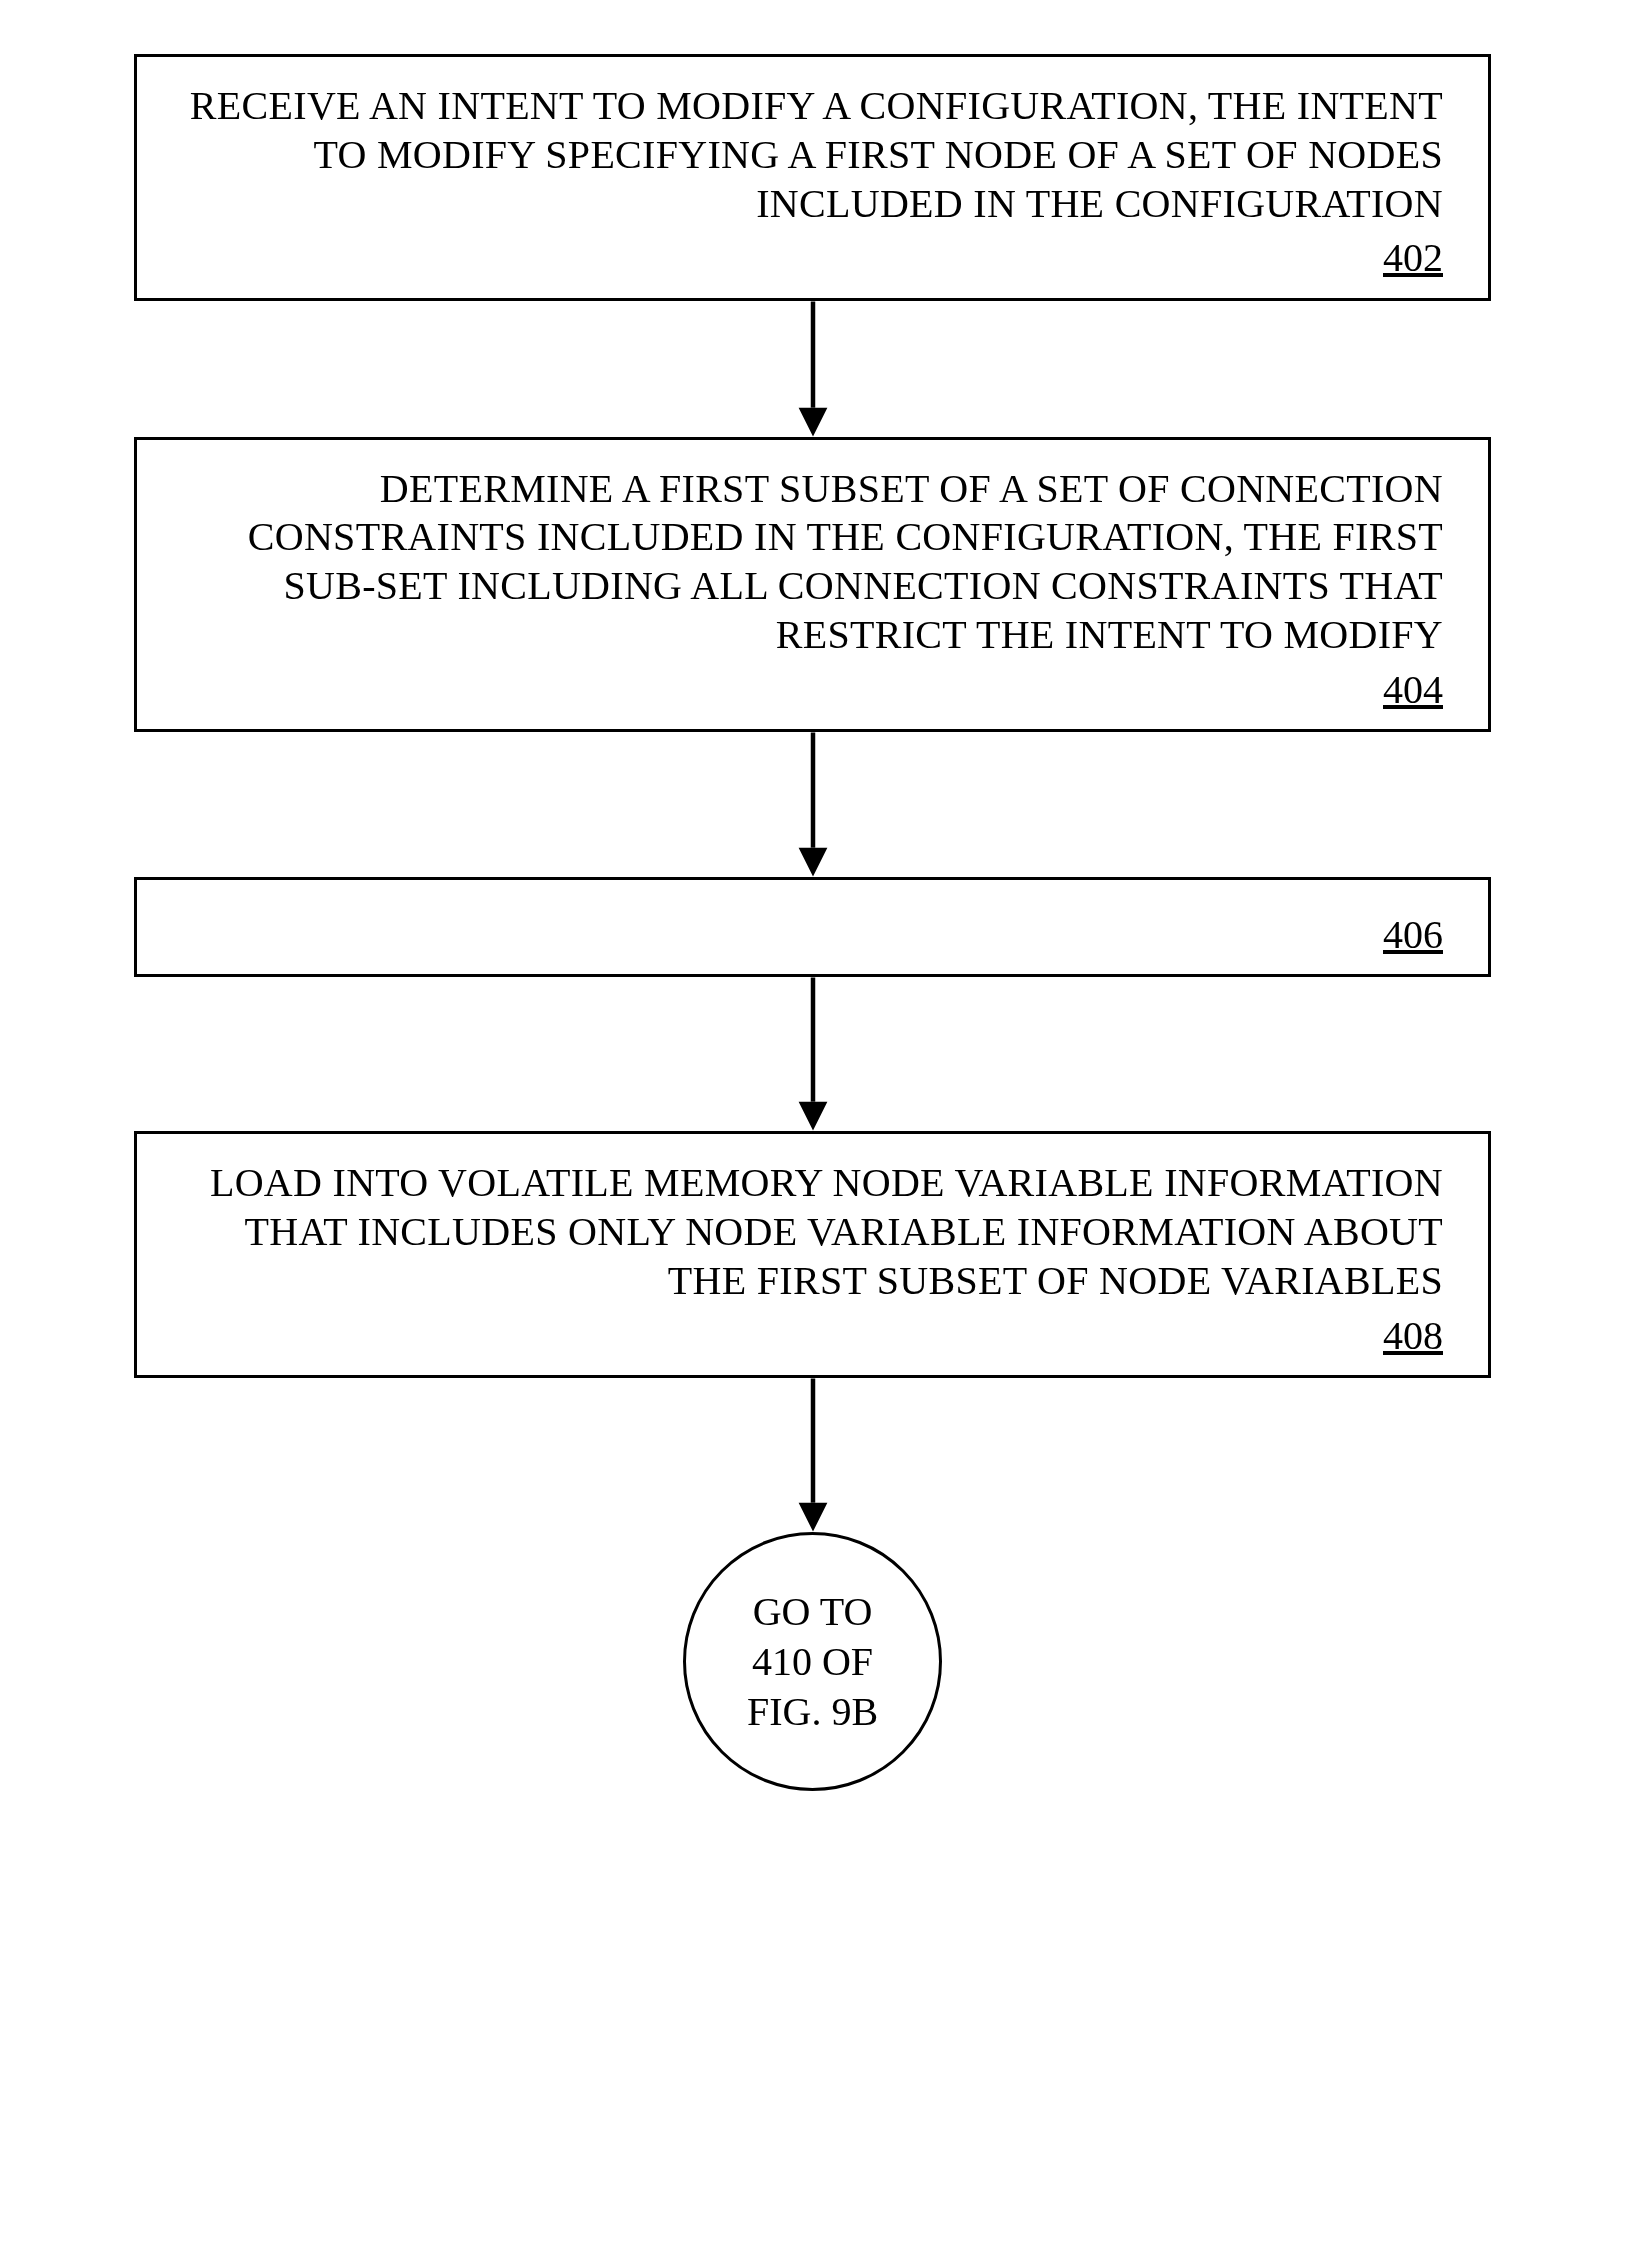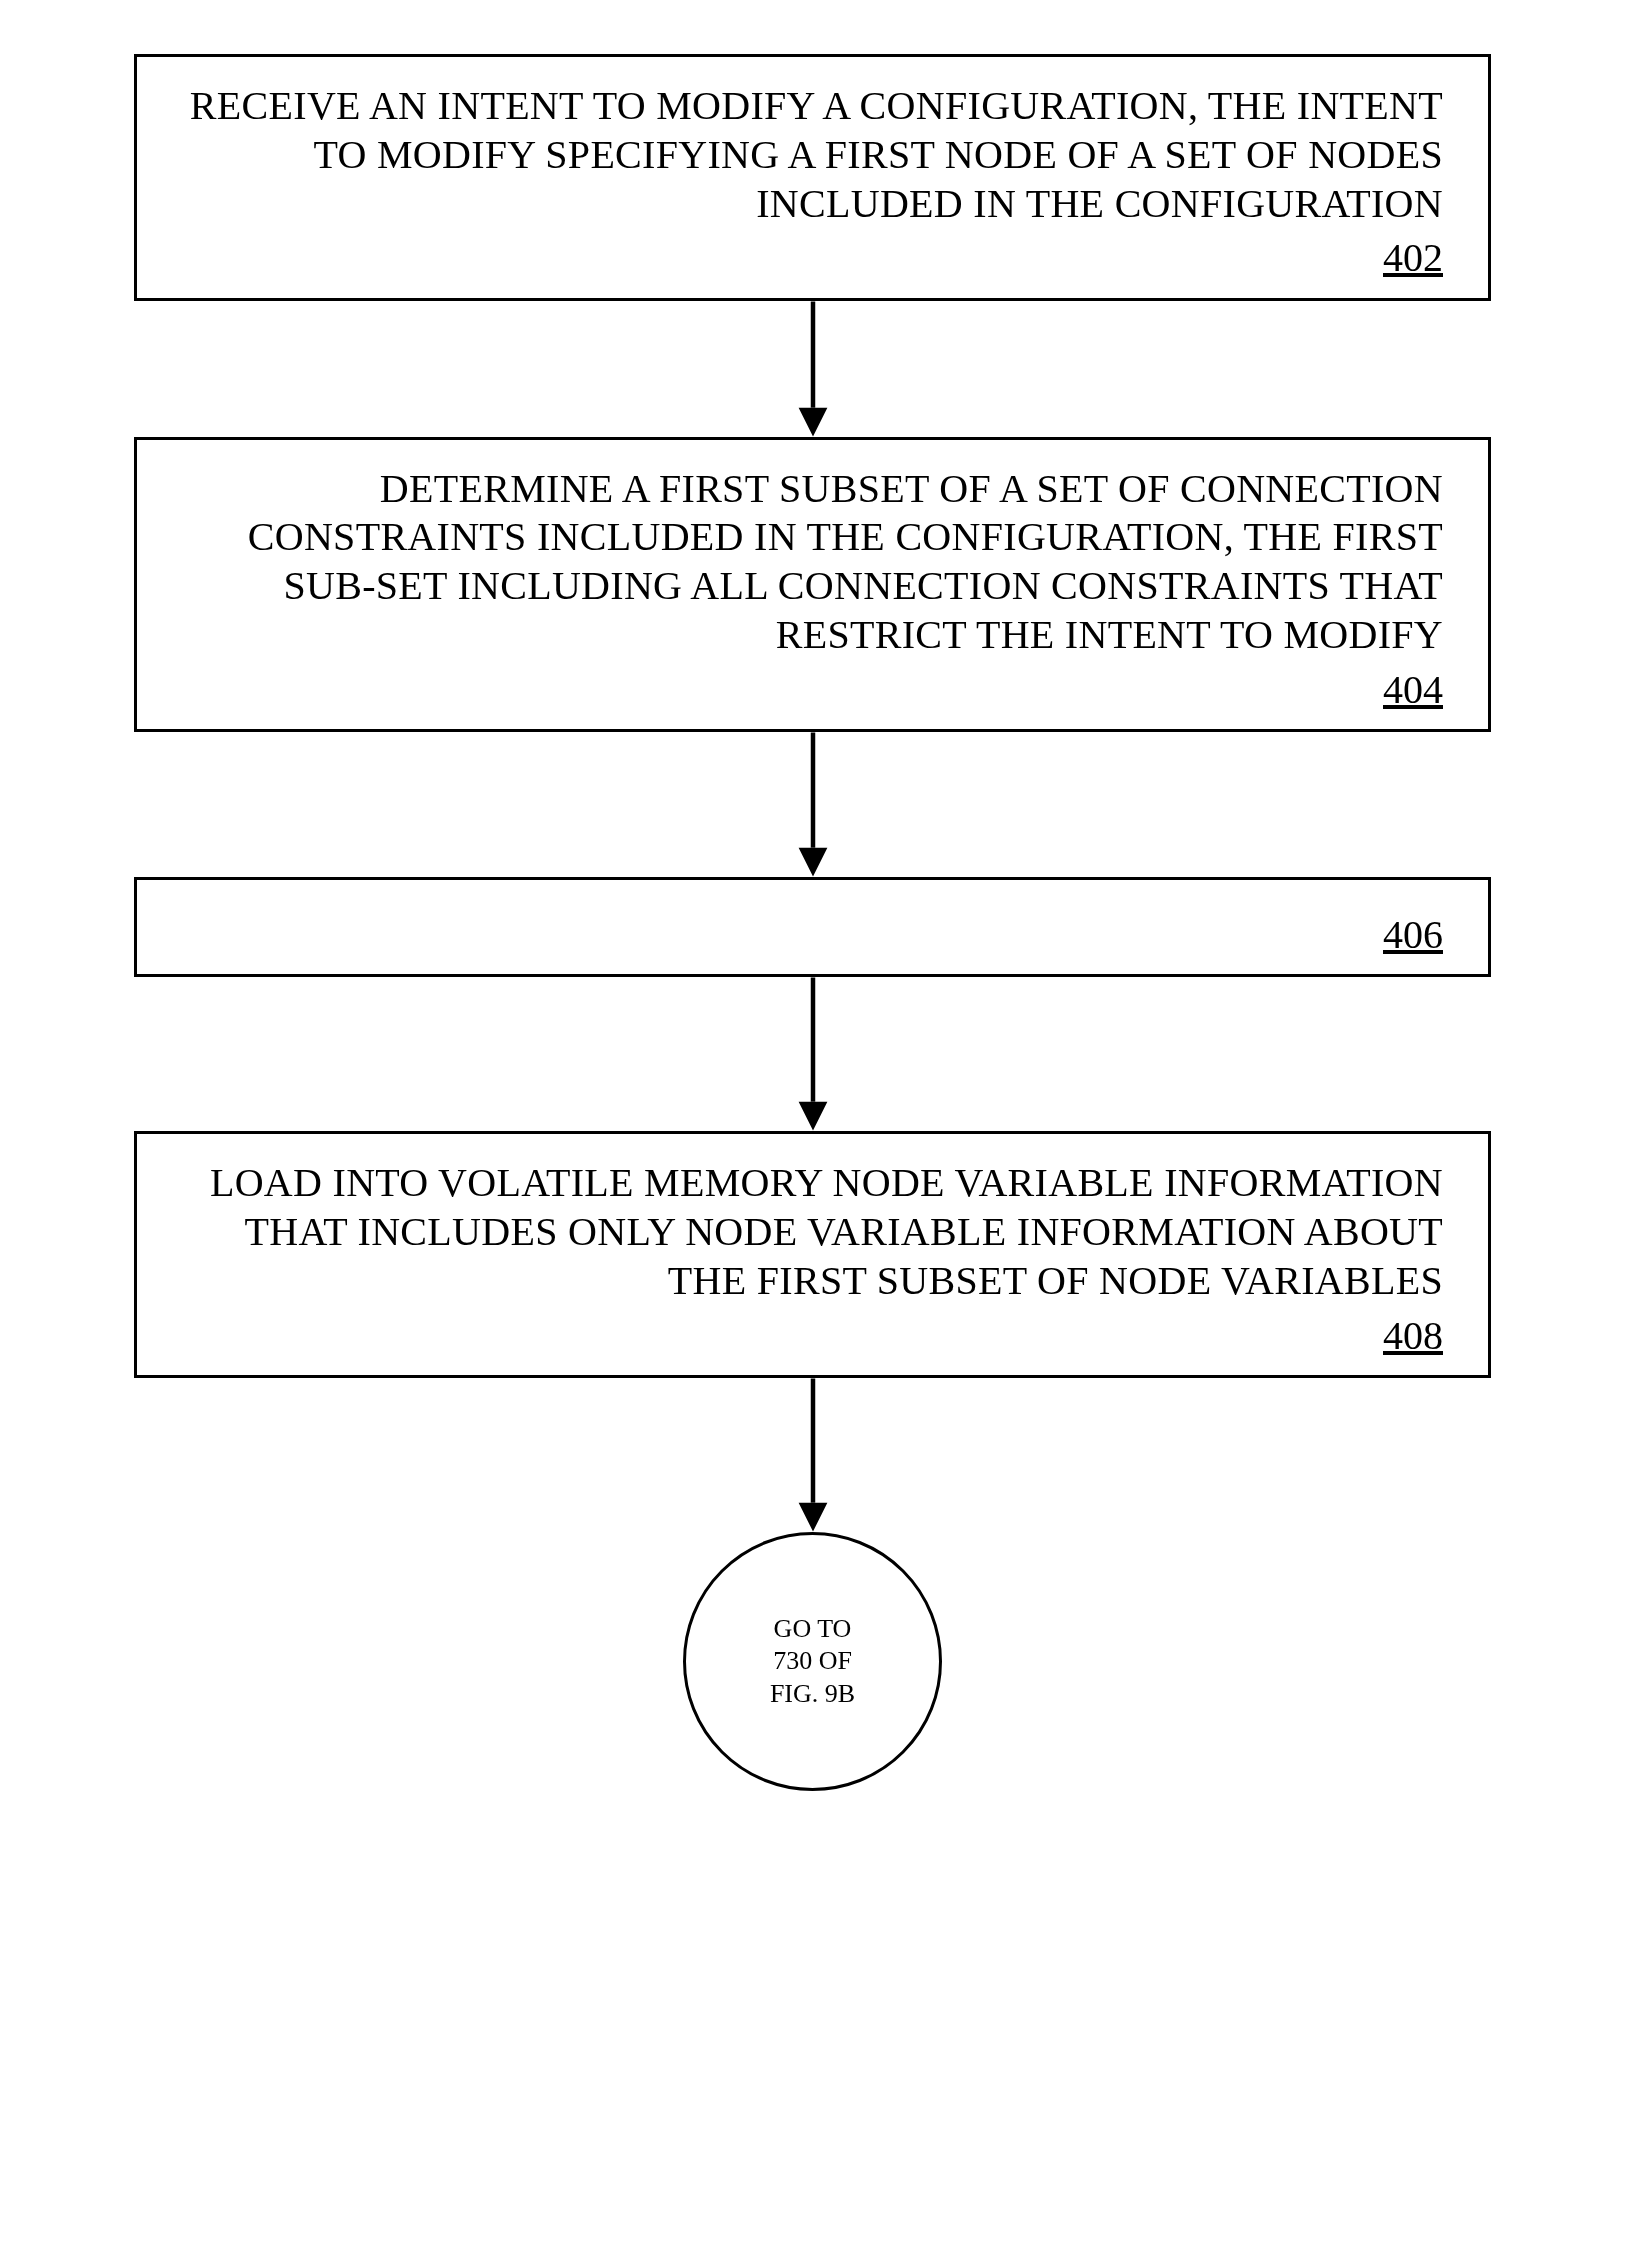--- a/index.html
+++ b/index.html
@@ -43,21 +43,21 @@
       border: 3.6px solid #000;
       border-radius: 50%;
       width: 253px;
       height: 253px;
       display: flex;
       align-items: center;
       justify-content: center;
       text-align: center;
     }
     .circle-text {
-      font-size: 26px;
+      font-size: 40px;
       line-height: 1.25;
     }
   </style>
 </head>
 <body>
 
 <div class="flowchart">
 
   <div class="box">
     <div class="box-text">RECEIVE AN INTENT TO MODIFY A CONFIGURATION, THE INTENT TO MODIFY SPECIFYING A FIRST NODE OF A SET OF NODES INCLUDED IN THE CONFIGURATION</div>
@@ -102,19 +102,19 @@
   <div class="arrow">
     <svg width="36" height="154" viewBox="0 0 40 170">
       <line x1="20" y1="0" x2="20" y2="138" stroke="#000" stroke-width="5"></line>
       <polygon points="20,170 4,138 36,138" fill="#000"></polygon>
     </svg>
   </div>
 
   <div class="circle">
     <div class="circle-text">
       <span>GO TO</span><br>
-      <span>730 OF</span><br>
+      <span>410 OF</span><br>
       <span>FIG. 9B</span>
     </div>
   </div>
 
 </div>
 
 
 </body></html>

